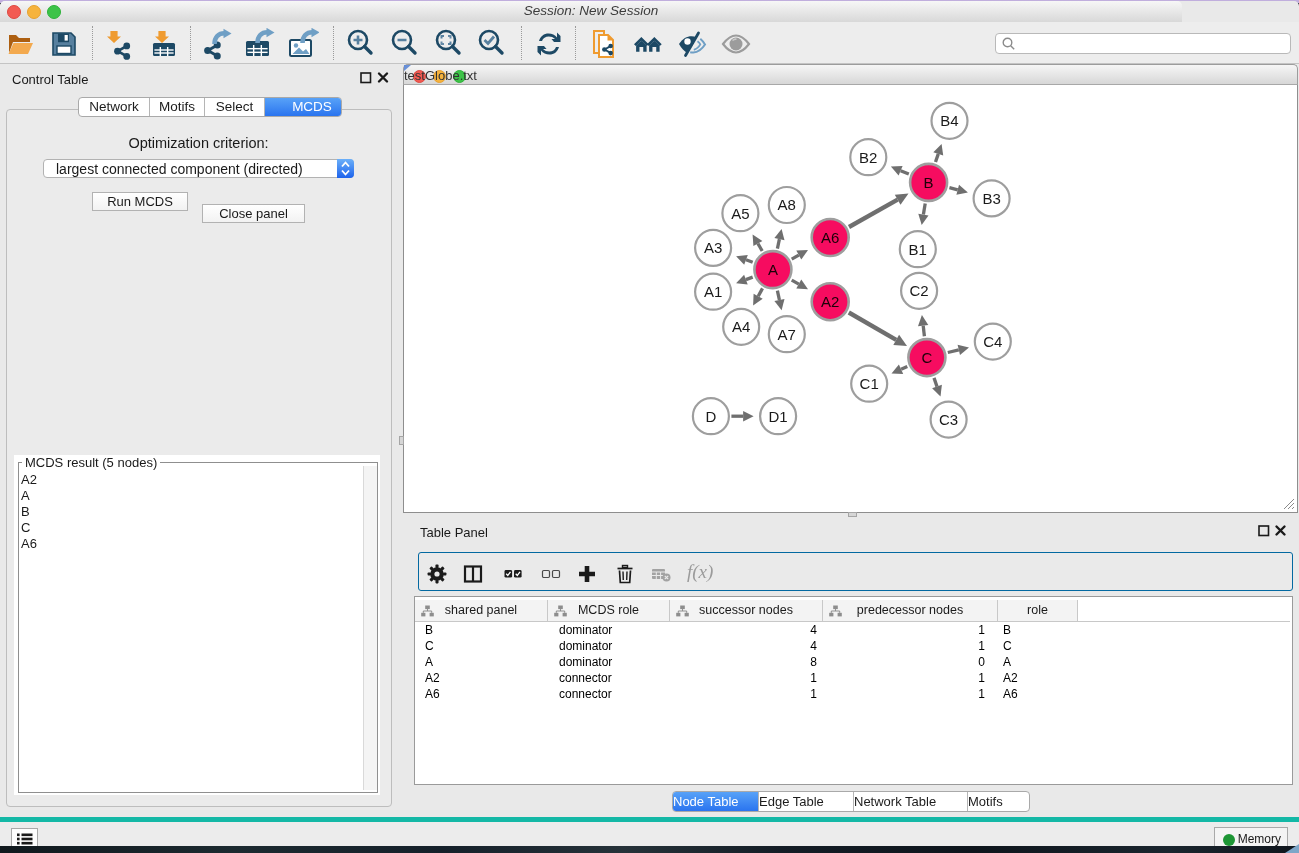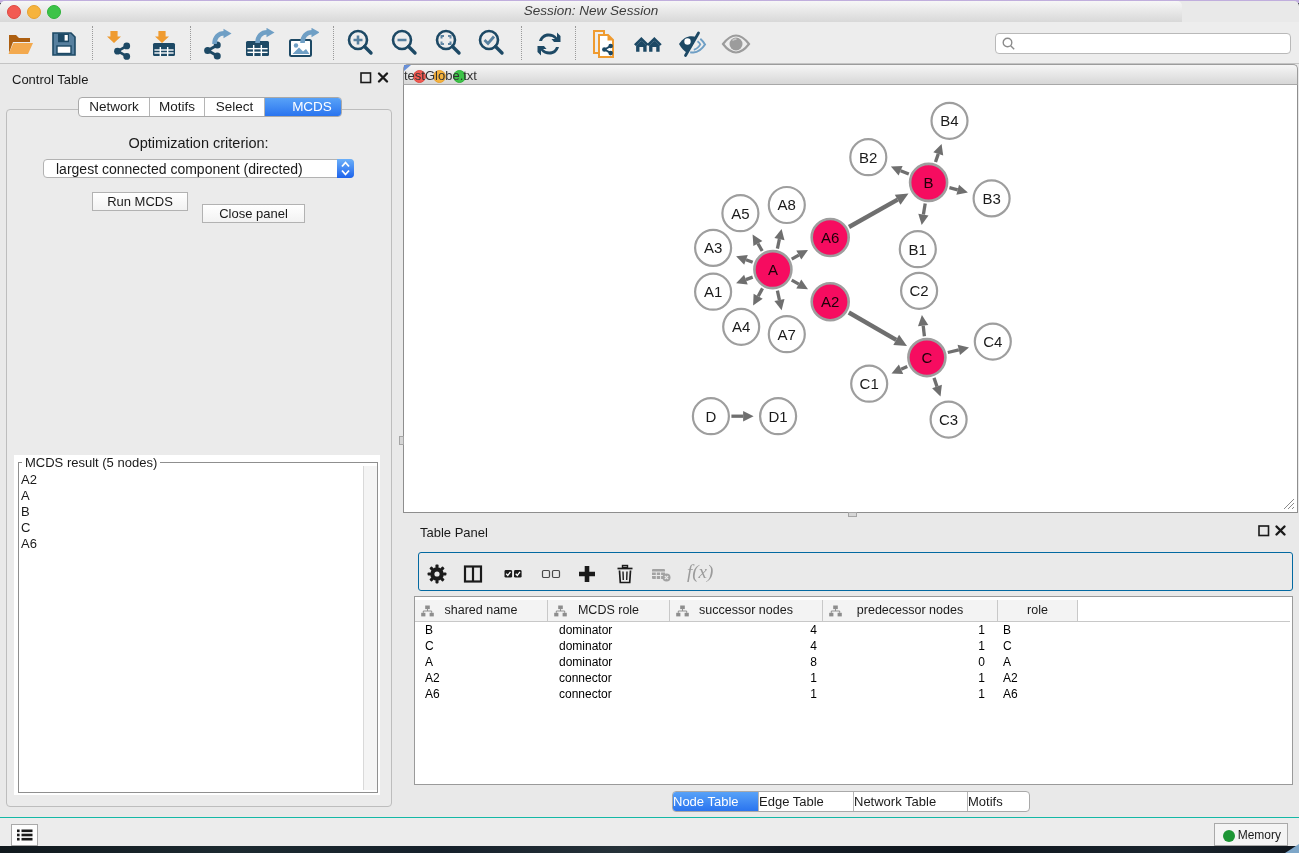--- a/index.html
+++ b/index.html
@@ -41,21 +41,21 @@
 #tp-toolbar{position:absolute;left:418px;top:551px;width:873px;height:37px;border:1px solid #0369a1;border-radius:3px;background:#eaeaea;text-align:center;}
 #tbl{position:absolute;left:414px;top:595px;width:877px;height:187px;background:#fff;border:1px solid #9a9a9a;}
 .th{position:absolute;top:3px;height:21px;background:#f3f3f3;border-right:1px solid #c8c8c8;box-sizing:border-box;font-size:12.5px;color:#1b1b1b;text-align:center;line-height:21px;}
 #thead-line{position:absolute;left:0;top:24px;width:875px;height:0;border-top:1px solid #c8c8c8;}
 .td{position:absolute;font-size:12px;color:#000;line-height:16px;}
 .tabbar2{position:absolute;display:flex;height:19px;border:1px solid #a9a9a9;border-radius:4px;background:#fff;overflow:hidden;}
 .tab2{font-size:13px;color:#1c1c1c;line-height:19px;border-right:1px solid #b5b5b5;}
 .tab2:last-child{border-right:none;}
 .tab2.sel{background:linear-gradient(#58a2f8,#2a74ef);color:#fff;}
 
-#statusbar{position:absolute;left:0;top:816px;width:1299px;height:28px;background:#ececec;border-top:1px solid #14b8a6;}
+#statusbar{position:absolute;left:0;top:816px;width:1299px;height:28px;background:#ececec;border-top:5px solid #14b8a6;}
 #listbtn{position:absolute;left:11px;top:6px;width:25px;height:20px;background:#fdfdfd;border:1px solid #a9a9a9;}
 #membtn{position:absolute;left:1214px;top:5px;width:74px;height:23px;background:#f4f4f4;border:1px solid #a9a9a9;font-size:12px;color:#1a1a1a;line-height:23px;text-align:right;padding-right:6px;box-sizing:border-box;}
 #memdot{position:absolute;left:8px;top:6px;width:12px;height:12px;border-radius:50%;background:#1d9635;}
 </style>
 </head>
 <body>
 <div id="app">
 <div id="topstrip"></div>
 <div id="win">
   <div id="titlebar">
@@ -390,21 +390,21 @@
             <line x1="3" y1="13.5" x2="16" y2="13.5"></line>
             <line x1="7.3" y1="10" x2="7.3" y2="17"></line>
             <line x1="11.6" y1="10" x2="11.6" y2="17"></line>
           </g>
           <circle cx="17.5" cy="15.5" r="4" fill="#a2a2a2"></circle>
           <path d="M15.8 13.8 L19.2 17.2 M19.2 13.8 L15.8 17.2" stroke="#eaeaea" stroke-width="1.2"></path>
         </svg>
         <div class="abs" style="left:268px;top:8px;font-family:'Liberation Serif',serif;font-style:italic;font-size:19px;color:#9b9b9b;">f(x)</div>
       </div>
   <div id="tbl">
-    <div class="th" style="left:0;width:133px;">shared name</div>
+    <div class="th" style="left:0;width:133px;">shared panel</div>
     <div class="th" style="left:133px;width:122px;">MCDS role</div>
     <div class="th" style="left:255px;width:153px;">successor nodes</div>
     <div class="th" style="left:408px;width:175px;">predecessor nodes</div>
     <div class="th" style="left:583px;width:80px;">role</div>
     <div id="thead-line"></div>
     <svg class="abs" style="left:6px;top:8px;" width="13" height="12" viewBox="0 0 13 12">
           <g fill="#8d8d8d">
             <rect x="4.2" y="0.5" width="4.6" height="3.6"></rect>
             <rect x="0.2" y="7.8" width="4.2" height="3.6"></rect>
             <rect x="8.6" y="7.8" width="4.2" height="3.6"></rect>

